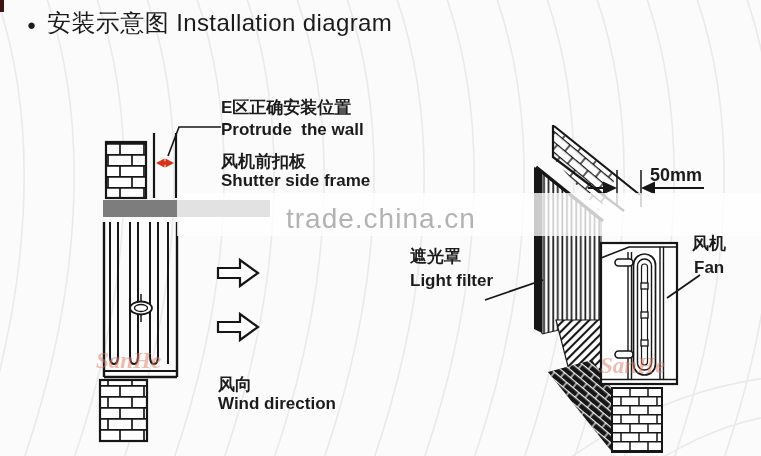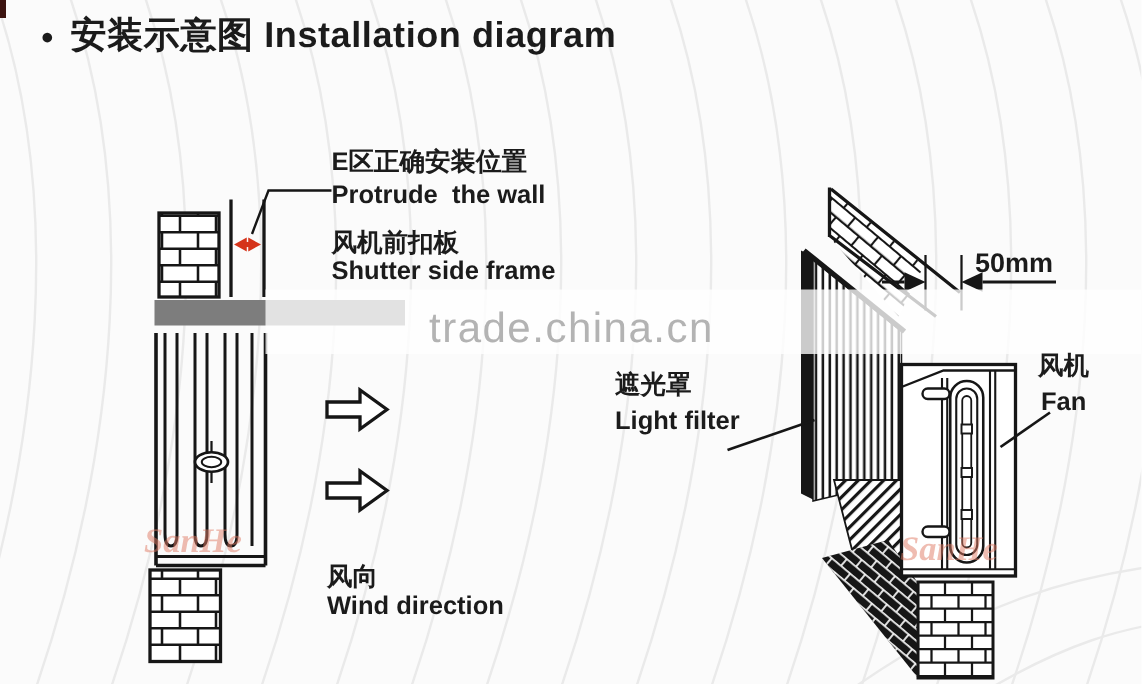--- a/index.html
+++ b/index.html
@@ -7,21 +7,21 @@
     position:relative;width:761px;height:456px;overflow:hidden;
     background:#fbfbfb;
     font-family:"Liberation Sans",sans-serif;
   }
   .stage svg{position:absolute;left:0;top:0;}
   .title-row{
     position:absolute;left:27px;top:7px;display:flex;align-items:center;gap:11px;
     color:#1b1b1b;z-index:5;
   }
   .title-bullet{font-size:15px;line-height:1;transform:translateY(1px);}
-  .title-text{font-size:24px;font-weight:bold;letter-spacing:.4px;white-space:nowrap;}
+  .title-text{font-size:24px;font-weight:normal;letter-spacing:.4px;white-space:nowrap;}
   text{fill:#1b1b1b;font-family:"Liberation Sans",sans-serif;}
   .lbl{font-size:17px;font-weight:bold;}
   .lbl-dim{font-size:18px;font-weight:bold;}
   .pre{white-space:pre;}
   .wm-site{font-size:28px;font-weight:normal;fill:#b3b3b3;letter-spacing:1px;}
   .wm-brand{font-family:"Liberation Serif",serif;font-size:23px;font-weight:bold;font-style:italic;fill:rgba(224,122,99,0.5);}
 </style>
 </head>
 <body>
 

